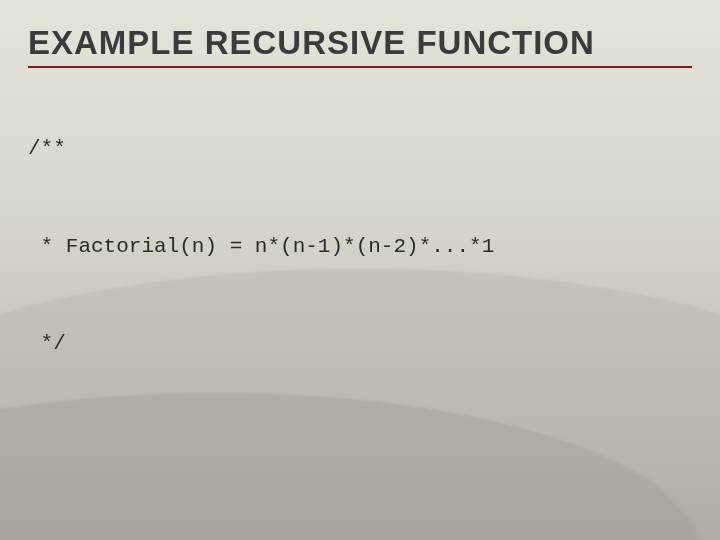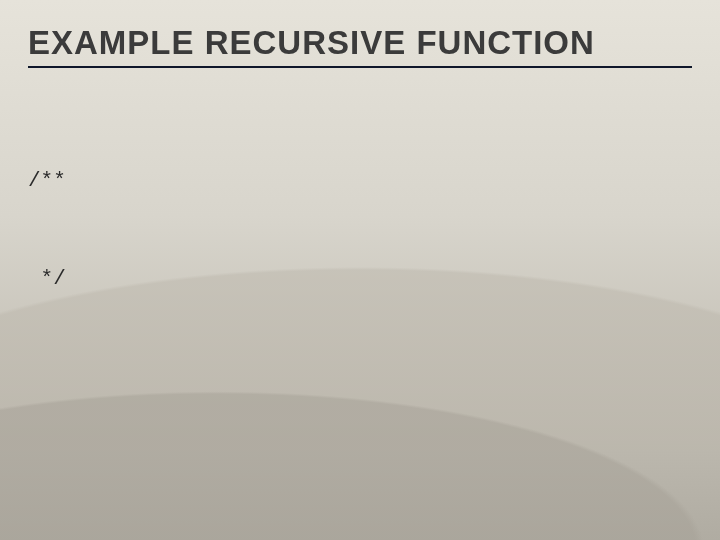--- a/index.html
+++ b/index.html
@@ -34,42 +34,42 @@
     padding: 24px 28px;
     z-index: 2;
   }
   .title {
     font-family: "Arial Narrow", Arial, sans-serif;
     font-stretch: condensed;
     font-size: 33px;
     font-weight: 700;
     letter-spacing: 1px;
     color: #3b3b3b;
-    border-bottom: 2px solid #0f172a;
+    border-bottom: 2px solid #7f1d1d;
     padding-bottom: 4px;
-    margin-bottom: 32px;
   }
   .code {
     font-family: "Courier New", Courier, monospace;
     font-size: 21px;
     line-height: 1.55;
     color: #2a2a2a;
     white-space: pre;
   }
 </style>
 </head>
 <body>
 
 <div class="bg-wave-1"></div>
 <div class="bg-wave-2"></div>
 
 <div class="slide">
   <h1 class="title">EXAMPLE RECURSIVE FUNCTION</h1>
   <div class="code">
     <div>/**</div>
+    <div> * Factorial(n) = n*(n-1)*(n-2)*...*1</div>
     <div> */</div>
     
     
     
     
     
     
   </div>
 </div>
 

